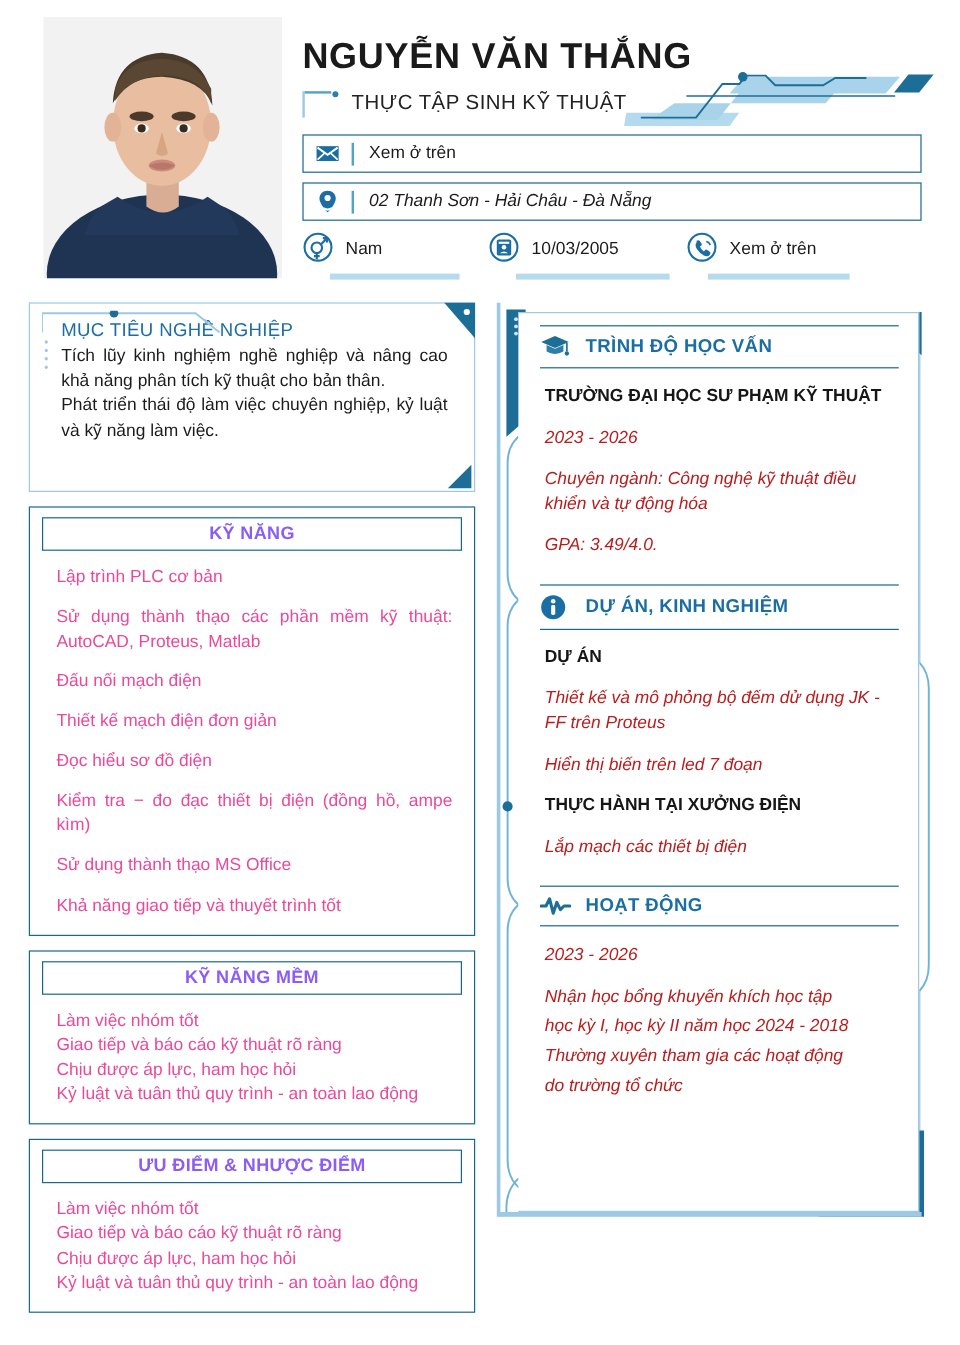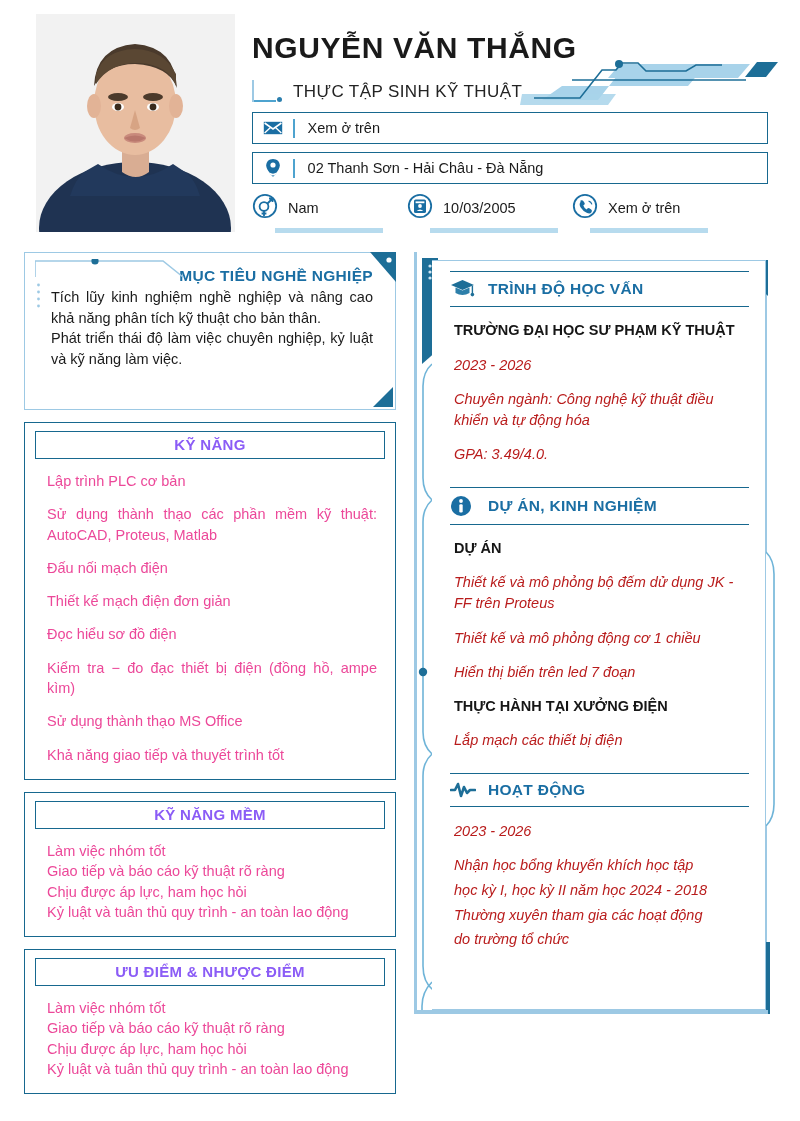--- a/index.html
+++ b/index.html
@@ -22,39 +22,39 @@
   }
   .photo { width: 199px; height: 218px; display:block; }
 
   .name {
     position: absolute; left: 252px; top: 31px;
     font-size: 30px; font-weight: bold; letter-spacing: .6px;
     color: #1a1a1a;
   }
   .role-row {
     position: absolute; left: 252px; top: 76px;
-    display: flex; align-items: flex-end; height: 26px;
+    display: flex; align-items: flex-start; height: 26px;
   }
   .role-tick { width: 2px; height: 22px; background: #9dc9e4; }
   .role-dash { width: 22px; height: 2px; background: #4ea3cf; margin-left: 0px; }
   .role-dot { width: 5px; height: 5px; border-radius: 50%; background: #2b7fae; margin-left: 1px; }
   .role-text {
     margin-left: 11px; font-size: 17px; letter-spacing: .4px; color: #232323;
   }
 
   .header-deco { position: absolute; left: 520px; top: 58px; width: 265px; height: 52px; }
 
   .contact-box {
     position: absolute; left: 252px;
     width: 516px; height: 32px;
     border: 1.6px solid #17688f;
     display: flex; align-items: center;
   }
   .contact-box.row1 { top: 112px; }
-  .contact-box.row2 { top: 152px; }
+  .contact-box.row2 { top: 152px; font-style: italic; }
   .cb-icon { width: 40px; display: flex; justify-content: center; align-items: center; }
   .cb-sep { width: 1.6px; height: 19px; background: #4ea3cf; }
   .cb-text { margin-left: 13px; font-size: 14.5px; color: #1b1b1b; }
 
   .meta-row { position: absolute; left: 252px; top: 190px; width: 520px; height: 36px; display: flex; }
   .meta-item { display: flex; align-items: center; }
   .meta-item.i1 { width: 155px; }
   .meta-item.i2 { width: 165px; }
   .meta-text { margin-left: 10px; font-size: 14.5px; }
 
@@ -69,21 +69,21 @@
 
   
   .objective {
     position: relative;
     border: 1.5px solid #9dc9e4;
     background: #fff;
     padding: 14px 22px 16px 26px;
     min-height: 158px;
   }
   .obj-title {
-    text-align: right; color: #1a6ea3; font-weight: bold;
+    text-align: left; color: #1a6ea3; font-weight: normal;
     font-size: 15.5px; letter-spacing: .3px; margin-bottom: 2px;
   }
   .obj-p {
     font-size: 14.5px; line-height: 1.42; text-align: justify;
     color: #1b1b1b;
   }
   .obj-deco { position: absolute; pointer-events: none; }
   .obj-notch-tl { left: 10px; top: 6px; width: 150px; height: 20px; }
   .obj-corner-tr { right: -1px; top: -1px; width: 26px; height: 30px; }
   .obj-corner-br { right: 2px; bottom: 2px; width: 20px; height: 20px; }
@@ -408,21 +408,20 @@
               <circle cx="11" cy="11" r="10" fill="#1a6ea3"></circle>
               <circle cx="11" cy="6" r="1.9" fill="#fff"></circle>
               <rect x="9.3" y="9.2" width="3.4" height="8.2" rx="1.2" fill="#fff"></rect>
             </svg>
           </span>
           <span class="rsec-title">DỰ ÁN, KINH NGHIỆM</span>
         </div>
         <div class="rsec-body">
           <div class="r-strong">DỰ ÁN</div>
           <div class="r-line">Thiết kế và mô phỏng bộ đếm dử dụng JK - FF trên Proteus</div>
-          <div class="r-line">Thiết kế và mô phỏng động cơ 1 chiều</div>
           <div class="r-line">Hiển thị biến trên led 7 đoạn</div>
           <div class="r-strong">THỰC HÀNH TẠI XƯỞNG ĐIỆN</div>
           <div class="r-line r-last">Lắp mạch các thiết bị điện</div>
         </div>
       </div>
 
       <div class="rsec">
         <div class="rsec-head">
           <span class="rsec-icon">
             <svg width="26" height="18" viewBox="0 0 26 18" xmlns="http://www.w3.org/2000/svg">

